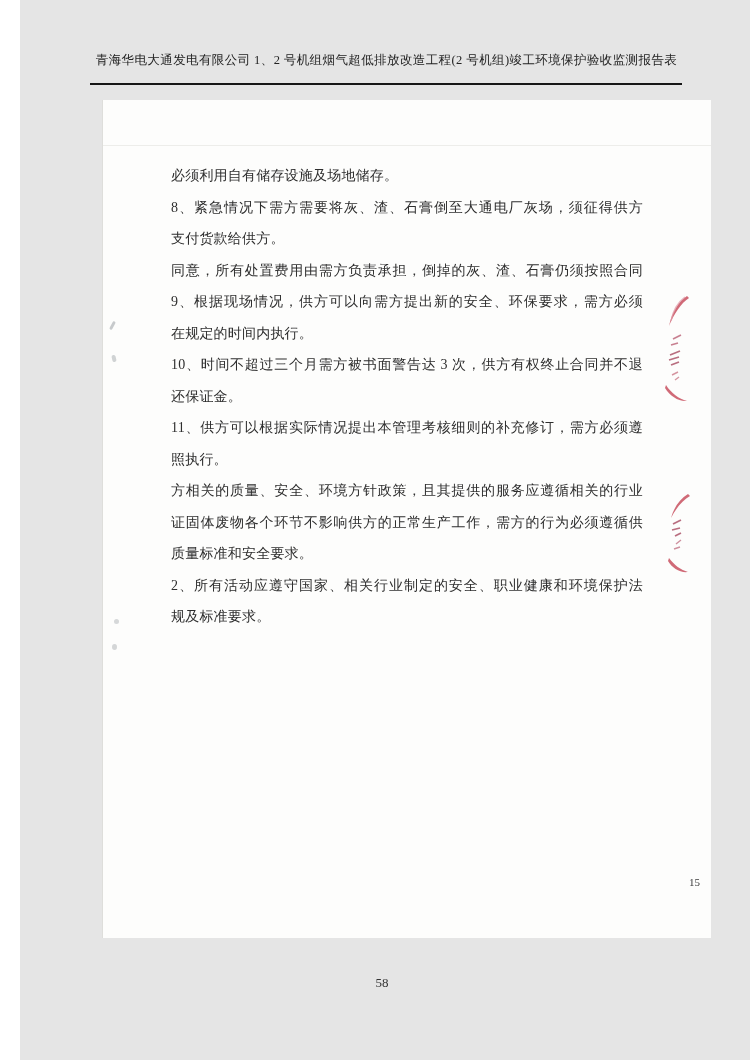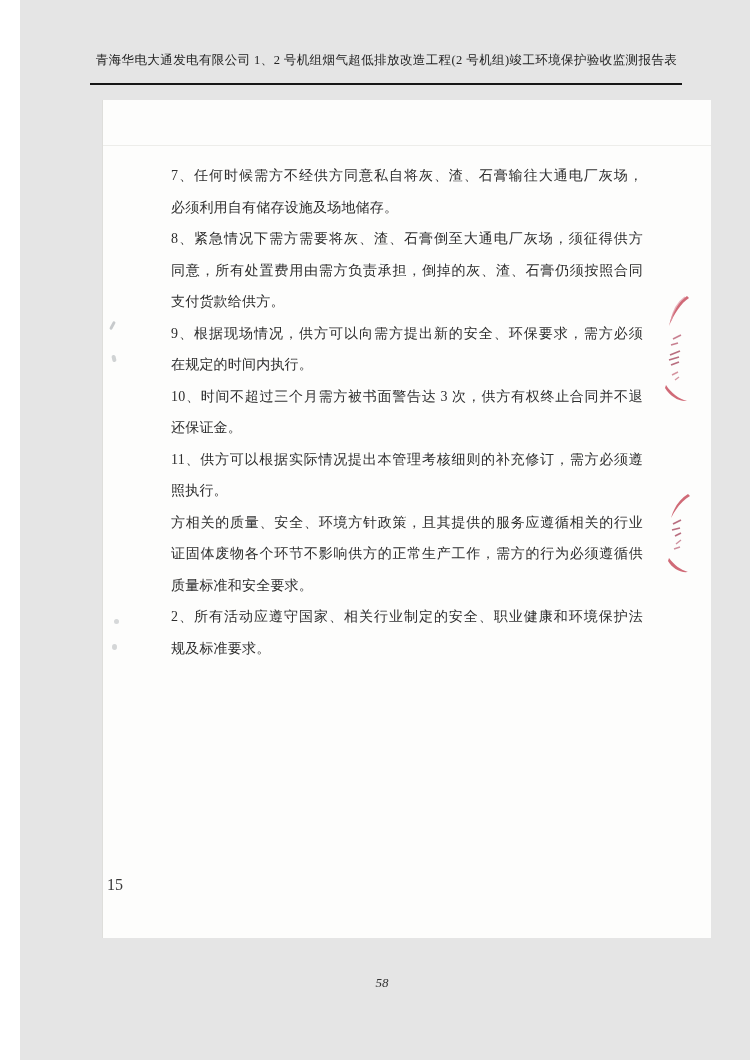--- a/index.html
+++ b/index.html
@@ -85,36 +85,35 @@
     text-align-last: justify;
     white-space: nowrap;
     overflow: visible;
   }
   .text-block .line-last {
     text-align-last: left;
   }
   
   .inner-page-number {
     position: absolute;
-    left: 4px;
+    left: 13px;
     top: 776px;
     width: 584px;
-    text-align: left;
-    font-size: 16px;
+    text-align: right;
+    font-size: 11px;
     color: #3a3a3a;
   }
   .page-number {
     position: absolute;
     left: 340px;
     top: 975px;
     width: 44px;
     text-align: center;
     font-size: 13px;
     color: #333333;
-    font-style: italic;
   }
   
   .stamp {
     position: absolute;
   }
   .stamp-1 { left: 643px; top: 293px; width: 28px; height: 114px; }
   .stamp-2 { left: 645px; top: 492px; width: 28px; height: 86px; }
   
   .smudge {
     position: absolute;
@@ -132,25 +131,24 @@
 
 <div class="canvas">
 
   <div class="doc-header">青海华电大通发电有限公司 1、2 号机组烟气超低排放改造工程(2 号机组)竣工环境保护验收监测报告表</div>
   <div class="header-rule"></div>
 
   <div class="scan-page">
     <div class="scan-top-edge"></div>
 
     <div class="text-block">
-        <div class="line">7、任何时候需方不经供方同意私自将灰、渣、石膏输往大通电厂灰场，</div>
         <div class="line line-last">必须利用自有储存设施及场地储存。</div>
         <div class="line">8、紧急情况下需方需要将灰、渣、石膏倒至大通电厂灰场，须征得供方</div>
+        <div class="line line-last">支付货款给供方。</div>
         <div class="line">同意，所有处置费用由需方负责承担，倒掉的灰、渣、石膏仍须按照合同</div>
-        <div class="line line-last">支付货款给供方。</div>
         <div class="line">9、根据现场情况，供方可以向需方提出新的安全、环保要求，需方必须</div>
         <div class="line line-last">在规定的时间内执行。</div>
         <div class="line">10、时间不超过三个月需方被书面警告达 3 次，供方有权终止合同并不退</div>
         <div class="line line-last">还保证金。</div>
         <div class="line">11、供方可以根据实际情况提出本管理考核细则的补充修订，需方必须遵</div>
         <div class="line line-last">照执行。</div>
         <div class="line">方相关的质量、安全、环境方针政策，且其提供的服务应遵循相关的行业</div>
         <div class="line">证固体废物各个环节不影响供方的正常生产工作，需方的行为必须遵循供</div>
         <div class="line line-last">质量标准和安全要求。</div>
         <div class="line">2、所有活动应遵守国家、相关行业制定的安全、职业健康和环境保护法</div>

